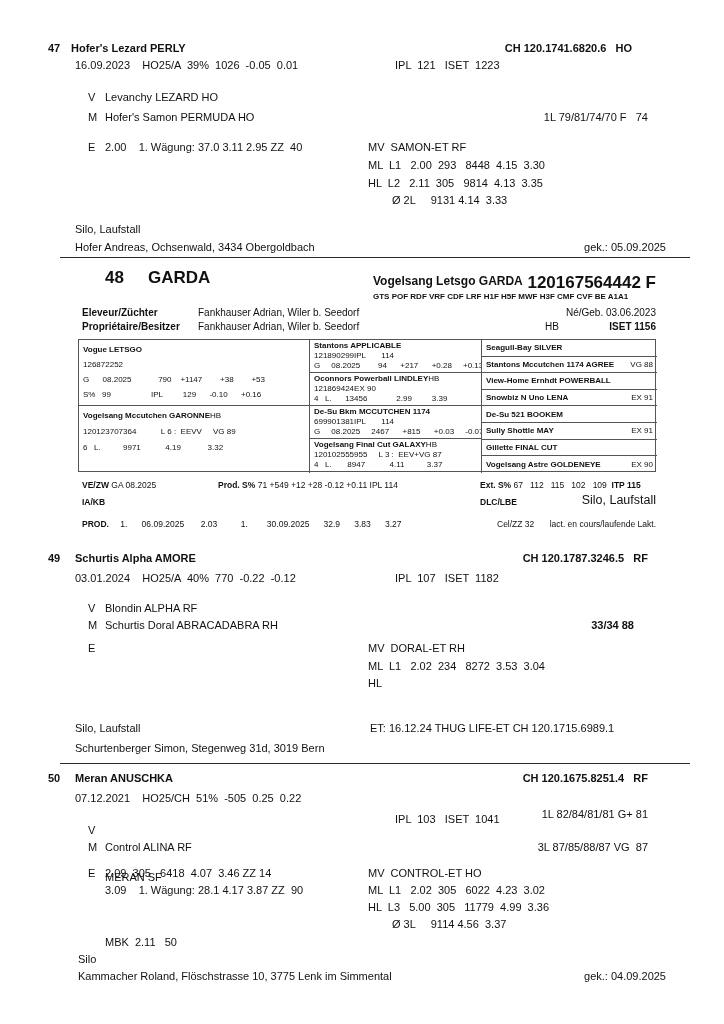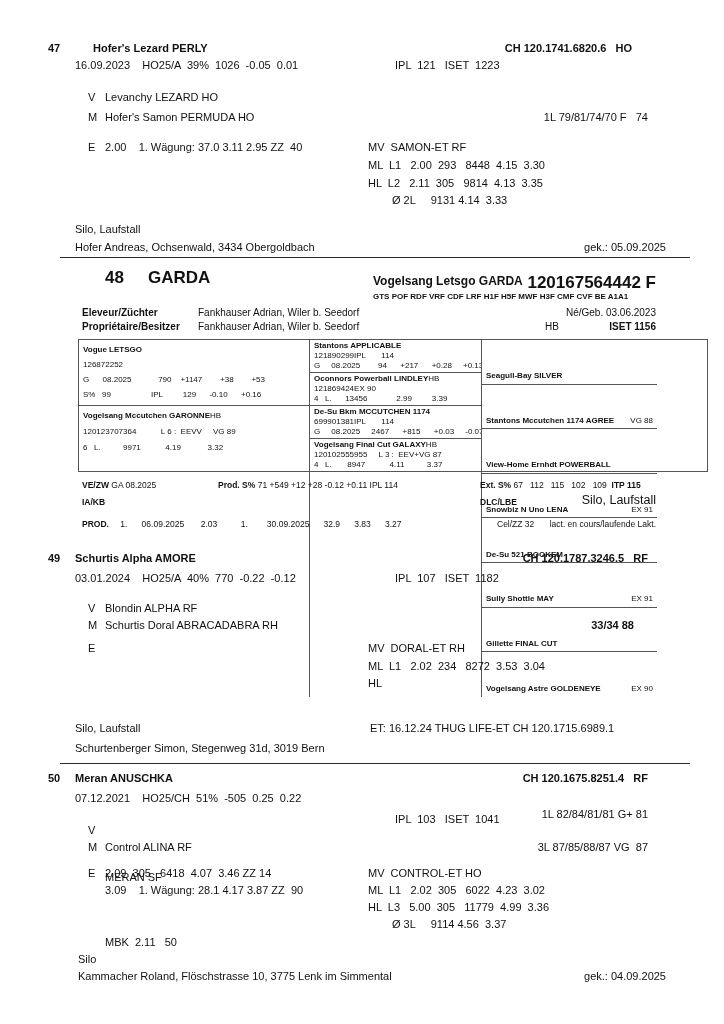--- a/index.html
+++ b/index.html
@@ -9,46 +9,46 @@
     margin:0 auto;overflow:hidden;
   }
   .abs{position:absolute;white-space:pre;}
   .t11{font-size:11px;line-height:14px;}
   .t10{font-size:10px;line-height:13px;}
   .b{font-weight:bold;}
   .rt{text-align:right;}
   .hline{position:absolute;left:60px;width:630px;height:1px;background:#2a2a2a;}
   
   .ptable{
-    position:absolute;left:78px;top:339px;width:630px;height:133px;
+    position:absolute;left:78px;top:339px;width:578px;height:133px;
     display:grid;grid-template-columns:230px 172px 176px;
     border:1px solid #555;box-sizing:border-box;font-size:8px;
   }
   .pcol{box-sizing:border-box;}
   .pcol-mid,.pcol-right{border-left:1px solid #555;}
   .pcell{box-sizing:border-box;padding:2px 4px 0 4px;border-bottom:1px solid #555;overflow:hidden;}
   .pcol-left .pcell{height:66px;}
   .pcol-mid .pcell{height:33px;padding-top:1px;}
   .pcol-left .pcell:last-child,.pcol-mid .pcell:last-child{border-bottom:none;}
   .pline{white-space:pre;line-height:15px;}
   .pline-mid{white-space:pre;line-height:10px;}
   .flexsb{display:flex;justify-content:flex-start;align-items:baseline;white-space:pre;}
   .prow{height:16.6px;display:flex;justify-content:space-between;align-items:center;
-        border-bottom:1px solid #555;padding:0 4px;box-sizing:border-box;white-space:pre;margin-top:28px;}
+        border-bottom:1px solid #555;padding:0 4px;box-sizing:border-box;white-space:pre;}
   .prow:last-child{border-bottom:none;}
   .vezw{font-size:8.5px;}
   .silo-big{font-size:12.5px;}
 </style>
 </head>
 <body>
 
 <div class="page">
 
   <span class="abs t11 b" style="left:48px;top:41px;">47</span>
-  <span class="abs t11 b" style="left:93px;top:41px;">Hofer's Lezard PERLY</span>
+  <span class="abs t11 b" style="left:71px;top:41px;">Hofer's Lezard PERLY</span>
   <span class="abs t11 b rt" style="right:92px;top:41px;"><span>CH 120.1741.6820.6</span>   <span>HO</span></span>
 
   <span class="abs t11" style="left:75px;top:58px;">16.09.2023    HO25/A  39%  1026  -0.05  0.01</span>
   <span class="abs t11" style="left:395px;top:58px;">IPL  121   ISET  1223</span>
 
   <span class="abs t11" style="left:88px;top:90px;">V</span>
   <span class="abs t11" style="left:105px;top:90px;">Levanchy LEZARD HO</span>
   <span class="abs t11" style="left:88px;top:110px;">M</span>
   <span class="abs t11" style="left:105px;top:110px;">Hofer's Samon PERMUDA HO</span>
   <span class="abs t11 rt" style="right:76px;top:110px;">1L 79/81/74/70 F   74</span>

